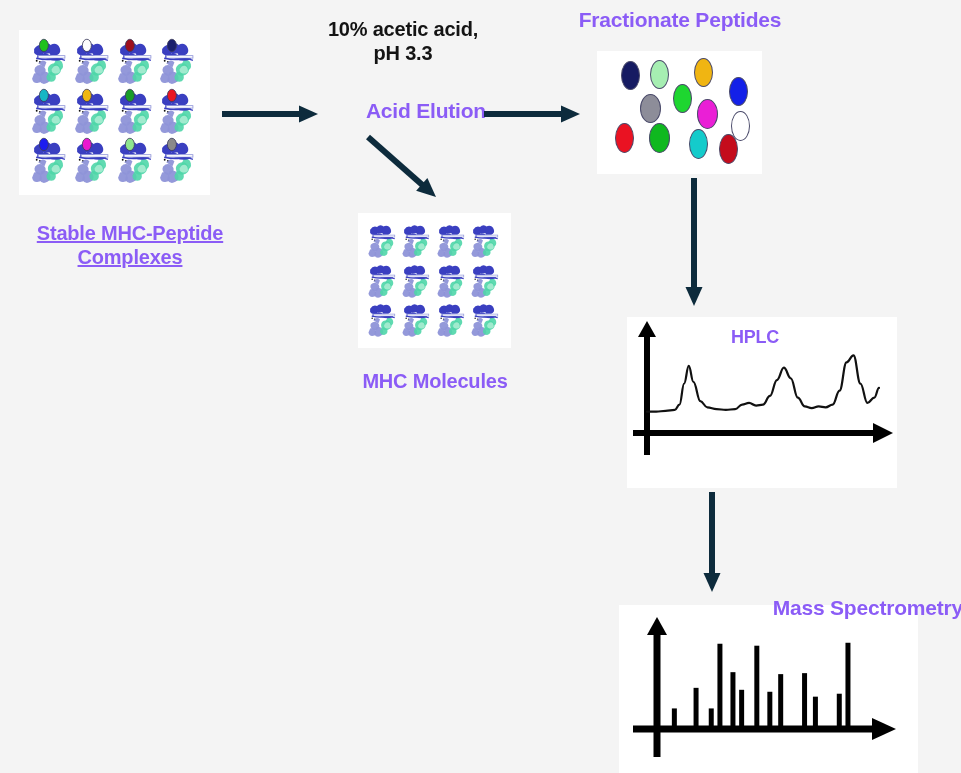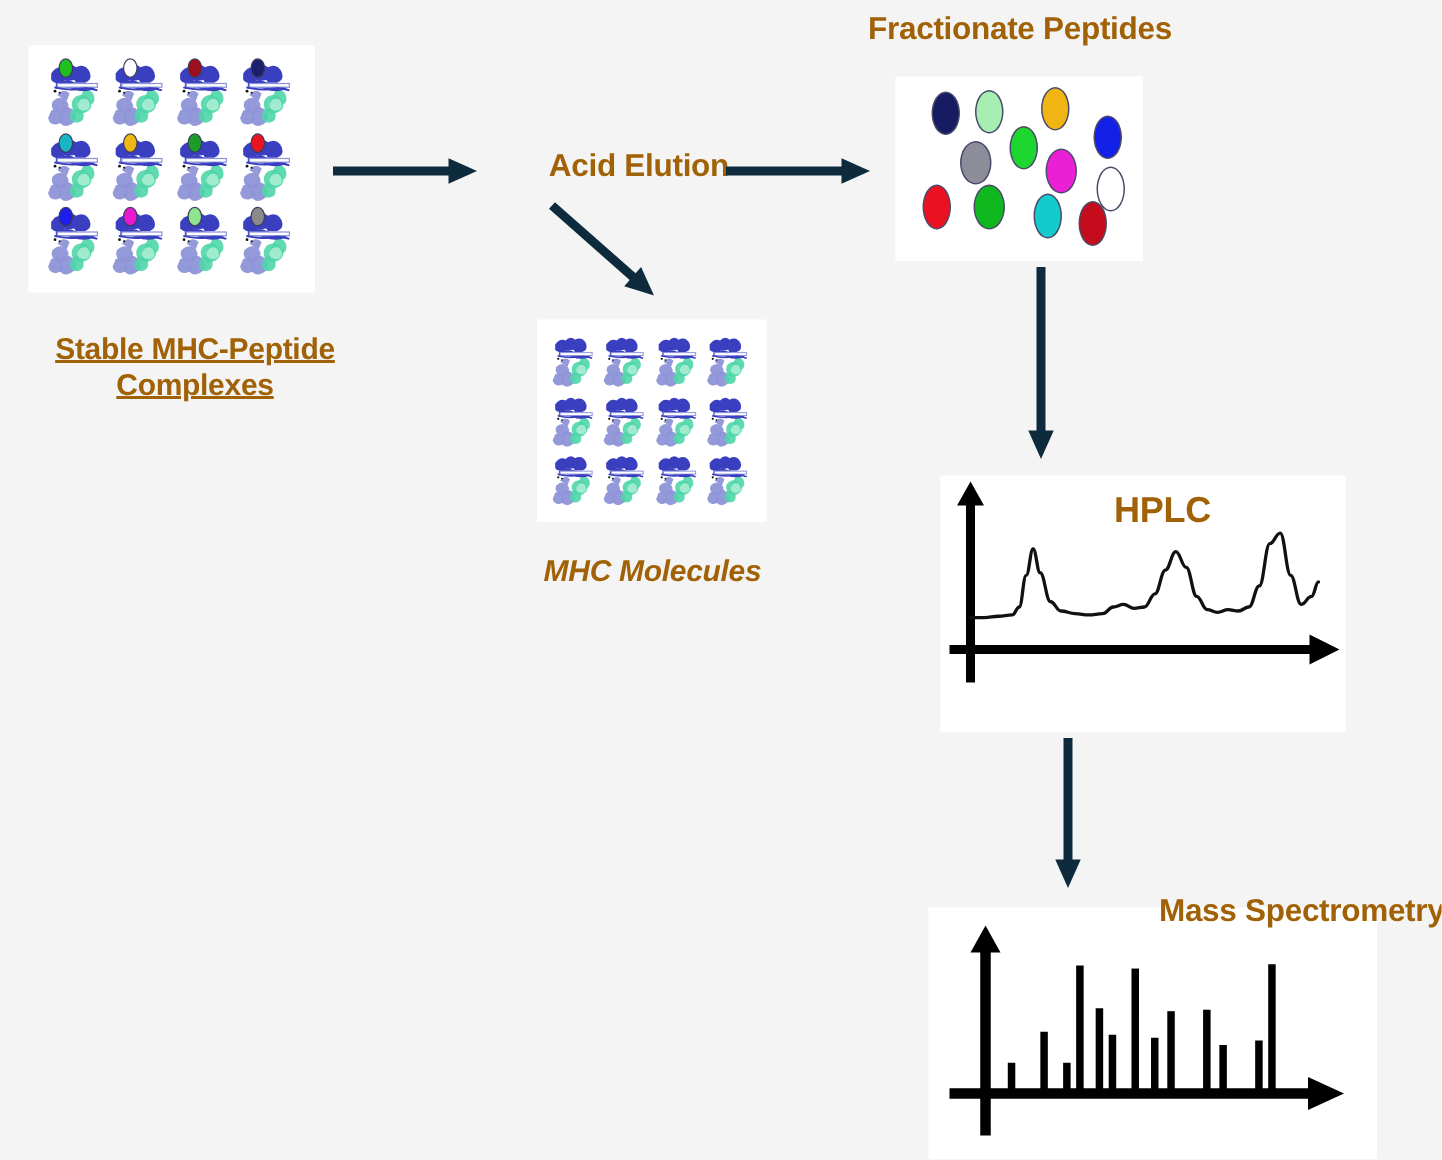--- a/index.html
+++ b/index.html
@@ -25,21 +25,21 @@
   
   .panel {
     background: #ffffff;
     position: absolute;
   }
 
   
   .label {
     position: absolute;
     font-weight: bold;
-    color: #a16207;
+    color: #8b5cf6;
     text-align: center;
     line-height: 1.18;
     letter-spacing: -0.2px;
   }
   .label-dark {
     color: #141414;
   }
 
   
   .grid {
@@ -346,20 +346,24 @@
           <ellipse cx="14.5" cy="6.5" rx="4.4" ry="6" fill="#8a8a8a" stroke="#3c3c5c" stroke-width="0.8"></ellipse>
         </svg>
       </div>
     </div>
 
   <div class="label" id="label-complexes" style="left:10px; top:222px; width:240px; font-size:20px;text-decoration:underline;">
     <div>Stable MHC-Peptide</div>
     <div>Complexes</div>
   </div>
 
+  <div class="label label-dark" id="label-acid" style="left:288px; top:18px; width:230px; font-size:20px;">
+    <div>10% acetic acid,</div>
+    <div>pH 3.3</div>
+  </div>
 
   <div class="label" id="label-elution" style="left:318px; top:99px; width:168px; font-size:21px;text-align:right;">Acid Elution</div>
 
   <div class="label" id="label-fractionate" style="left:555px; top:8px; width:250px; font-size:21px;">Fractionate Peptides</div>
 
   <div class="panel" id="panel-peptides" style="left: 597px; top: 51px; width: 165px; height: 123px; background: rgb(255, 255, 255);"></div>
 
   <div class="panel" id="panel-mhc" style="left: 358px; top: 213px; width: 153px; height: 135px; background: rgb(255, 255, 255);"></div>
   <div class="grid" id="grid-mhc" style="left: 366px; top: 221px; width: 137px; height: 119px; grid-template-columns: repeat(4, 1fr); grid-template-rows: repeat(3, 1fr);">
       <div class="cellwrap">
@@ -621,32 +625,32 @@
             <path d="M8 16 q7 -3 13 0 q6 3 12 1 l0 3 q-7 3 -14 0 q-6 -2 -11 0 Z" fill="#3a3fc0"></path>
             <rect x="9" y="16.5" width="26" height="2.4" fill="#ffffff" stroke="#8e93d8" stroke-width="0.8"></rect>
             <path d="M7 19 q8 2 16 1 q7 -1 12 1" fill="none" stroke="#3a3fc0" stroke-width="1.3"></path>
             <circle cx="7.5" cy="21.5" r="0.9" fill="#101010"></circle>
             <circle cx="10.5" cy="22.5" r="0.7" fill="#101010"></circle>
           </g>
         </svg>
       </div>
     </div>
 
-  <div class="label" id="label-mhc" style="left:334px; top:370px; width:202px; font-size:20px;font-style:italic;">MHC Molecules</div>
+  <div class="label" id="label-mhc" style="left:334px; top:370px; width:202px; font-size:20px;">MHC Molecules</div>
 
   <div class="panel" id="panel-hplc" style="left: 627px; top: 317px; width: 270px; height: 171px; background: rgb(255, 255, 255);"></div>
   <svg id="svg-hplc" class="abs" width="270" height="171" style="left: 627px; top: 317px;">
       <line x1="20" y1="116" x2="20" y2="16" stroke="#000" stroke-width="6"></line>
       <polygon points="11,20 29,20 20,4" fill="#000"></polygon>
       <line x1="6" y1="116" x2="248" y2="116" stroke="#000" stroke-width="6"></line>
       <polygon points="246,106 246,126 266,116" fill="#000"></polygon>
       <line x1="20" y1="116" x2="20" y2="138" stroke="#000" stroke-width="6"></line>
       <path d="M20.00 94.72 C23.90 94.72 25.38 94.72 29.28 94.72 C33.18 94.72 34.66 93.84 38.56 93.84 C42.46 93.84 43.94 92.96 47.84 92.96 C49.79 92.96 50.53 87.68 52.48 87.68 C54.43 87.68 55.17 66.56 57.12 66.56 C59.07 66.56 59.81 48.96 61.76 48.96 C63.71 48.96 64.45 64.80 66.40 64.80 C69.32 64.80 70.44 84.16 73.36 84.16 C76.28 84.16 77.40 90.32 80.32 90.32 C84.22 90.32 85.70 92.08 89.60 92.08 C93.50 92.08 94.98 92.96 98.88 92.96 C102.78 92.96 104.26 92.08 108.16 92.08 C111.08 92.08 112.20 87.68 115.12 87.68 C118.04 87.68 119.16 85.92 122.08 85.92 C125.00 85.92 126.12 88.56 129.04 88.56 C131.96 88.56 133.08 87.68 136.00 87.68 C138.92 87.68 140.04 78.88 142.96 78.88 C145.88 78.88 147.00 63.04 149.92 63.04 C152.84 63.04 153.96 50.72 156.88 50.72 C159.80 50.72 160.92 61.28 163.84 61.28 C166.76 61.28 167.88 80.64 170.80 80.64 C173.72 80.64 174.84 89.44 177.76 89.44 C180.68 89.44 181.80 91.20 184.72 91.20 C187.64 91.20 188.76 89.44 191.68 89.44 C194.60 89.44 195.72 90.32 198.64 90.32 C201.56 90.32 202.68 87.68 205.60 87.68 C208.52 87.68 209.64 73.60 212.56 73.60 C215.48 73.60 216.60 45.44 219.52 45.44 C222.44 45.44 223.56 38.40 226.48 38.40 C229.40 38.40 230.52 66.56 233.44 66.56 C236.36 66.56 237.48 85.92 240.40 85.92 C243.32 85.92 244.44 80.64 247.36 80.64 C249.31 80.64 250.05 70.96 252.00 70.96" fill="none" stroke="#111" stroke-width="2.2" stroke-linejoin="round" stroke-linecap="round"></path>
     </svg>
-  <div class="label" id="label-hplc" style="left:700px; top:327px; width:150px; font-size:24px;">HPLC</div>
+  <div class="label" id="label-hplc" style="left:680px; top:327px; width:150px; font-size:18px;">HPLC</div>
 
   <div class="panel" id="panel-massspec" style="left: 619px; top: 605px; width: 299px; height: 168px; background: rgb(255, 255, 255);"></div>
   <svg id="svg-massspec" class="abs" width="299" height="168" style="left: 619px; top: 605px;">
       <line x1="38" y1="152" x2="38" y2="26" stroke="#000" stroke-width="7"></line>
       <polygon points="28,30 48,30 38,12" fill="#000"></polygon>
       <line x1="14" y1="124" x2="255" y2="124" stroke="#000" stroke-width="7"></line>
       <polygon points="253,113 253,135 277,124" fill="#000"></polygon>
       <line x1="55.36" y1="125" x2="55.36" y2="103.42" stroke="#000" stroke-width="5"></line>
       <line x1="77.06" y1="125" x2="77.06" y2="82.84" stroke="#000" stroke-width="5"></line>
       <line x1="92.25" y1="125" x2="92.25" y2="103.42" stroke="#000" stroke-width="5"></line>

